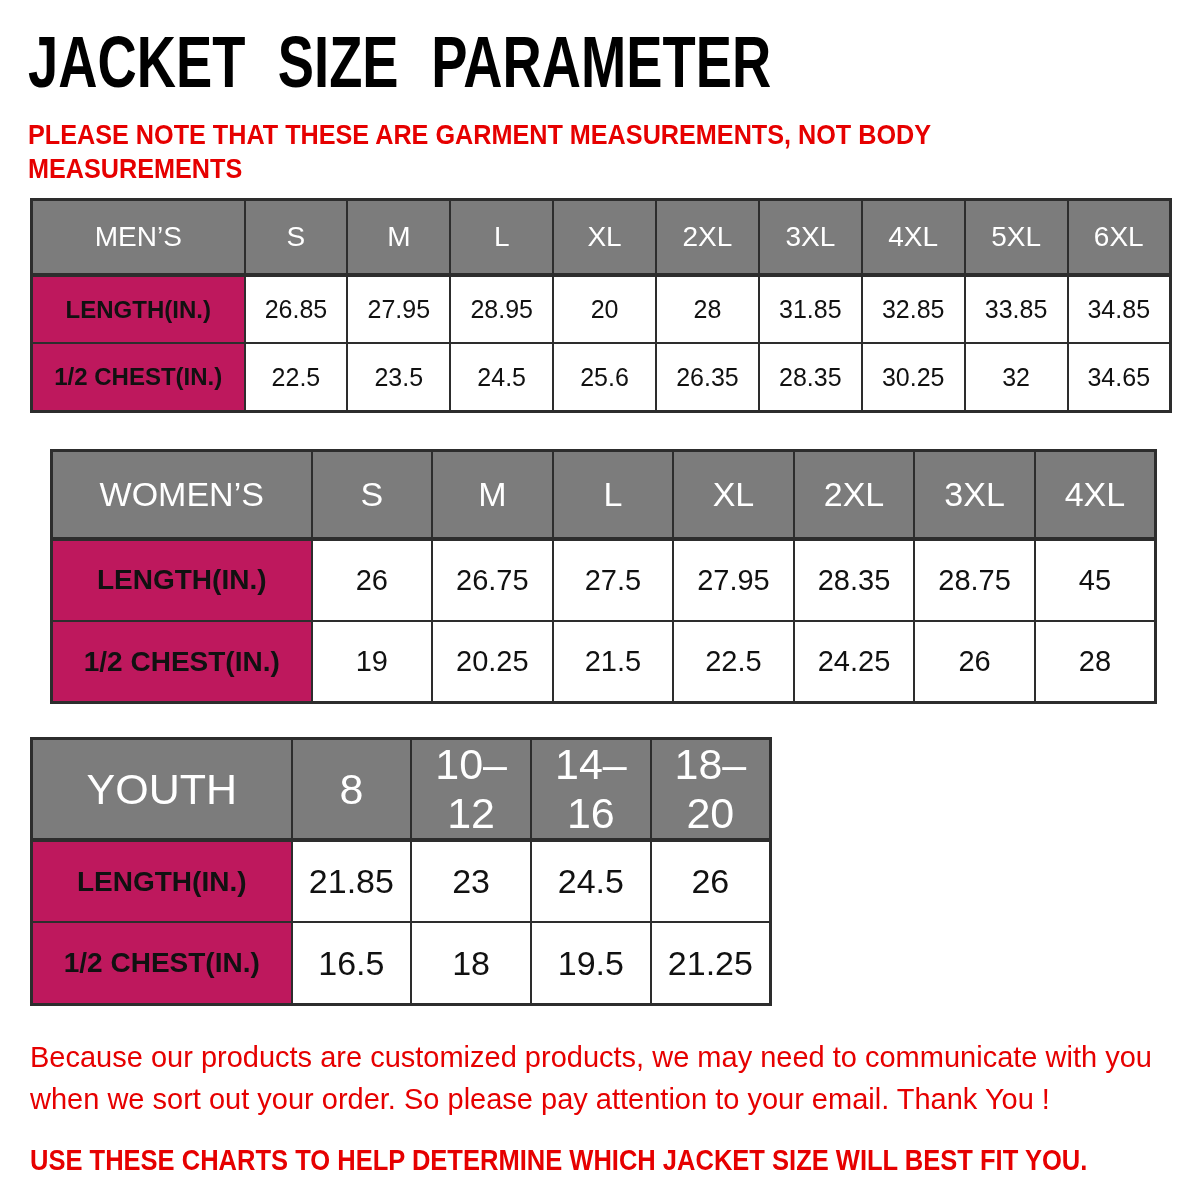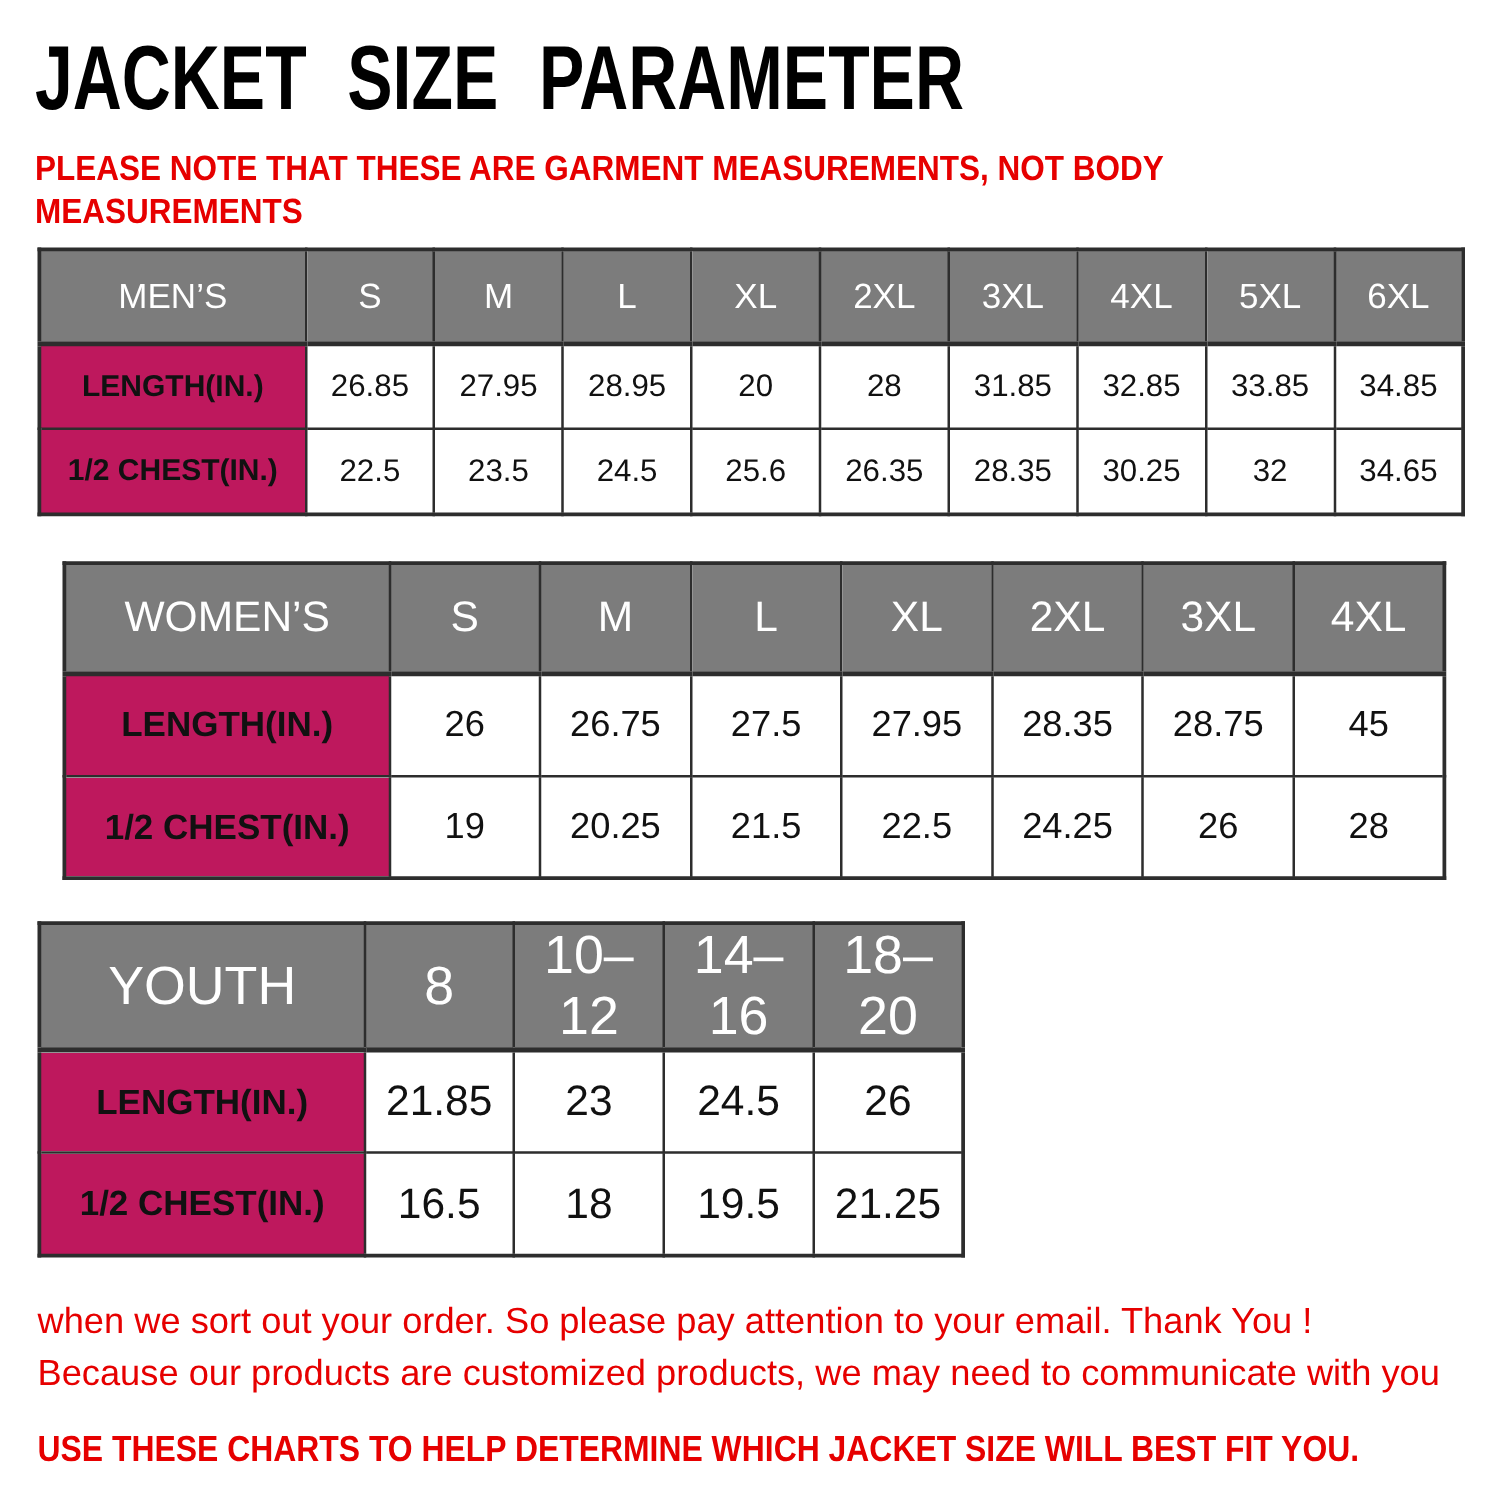--- a/index.html
+++ b/index.html
@@ -254,19 +254,19 @@
             <td>16.5</td>
             <td>18</td>
             <td>19.5</td>
             <td>21.25</td>
           </tr>
         </tbody>
       </table>
     </div>
 
   <div class="footer-paragraph">
+    <span>Because our products are customized products, we may need to communicate with you</span>
     <span>when we sort out your order. So please pay attention to your email. Thank You !</span>
-    <span>Because our products are customized products, we may need to communicate with you</span>
   </div>
 
   <div class="footer-closing">USE THESE CHARTS TO HELP DETERMINE WHICH JACKET SIZE WILL BEST FIT YOU.</div>
 
 </div>
 
 </body></html>

